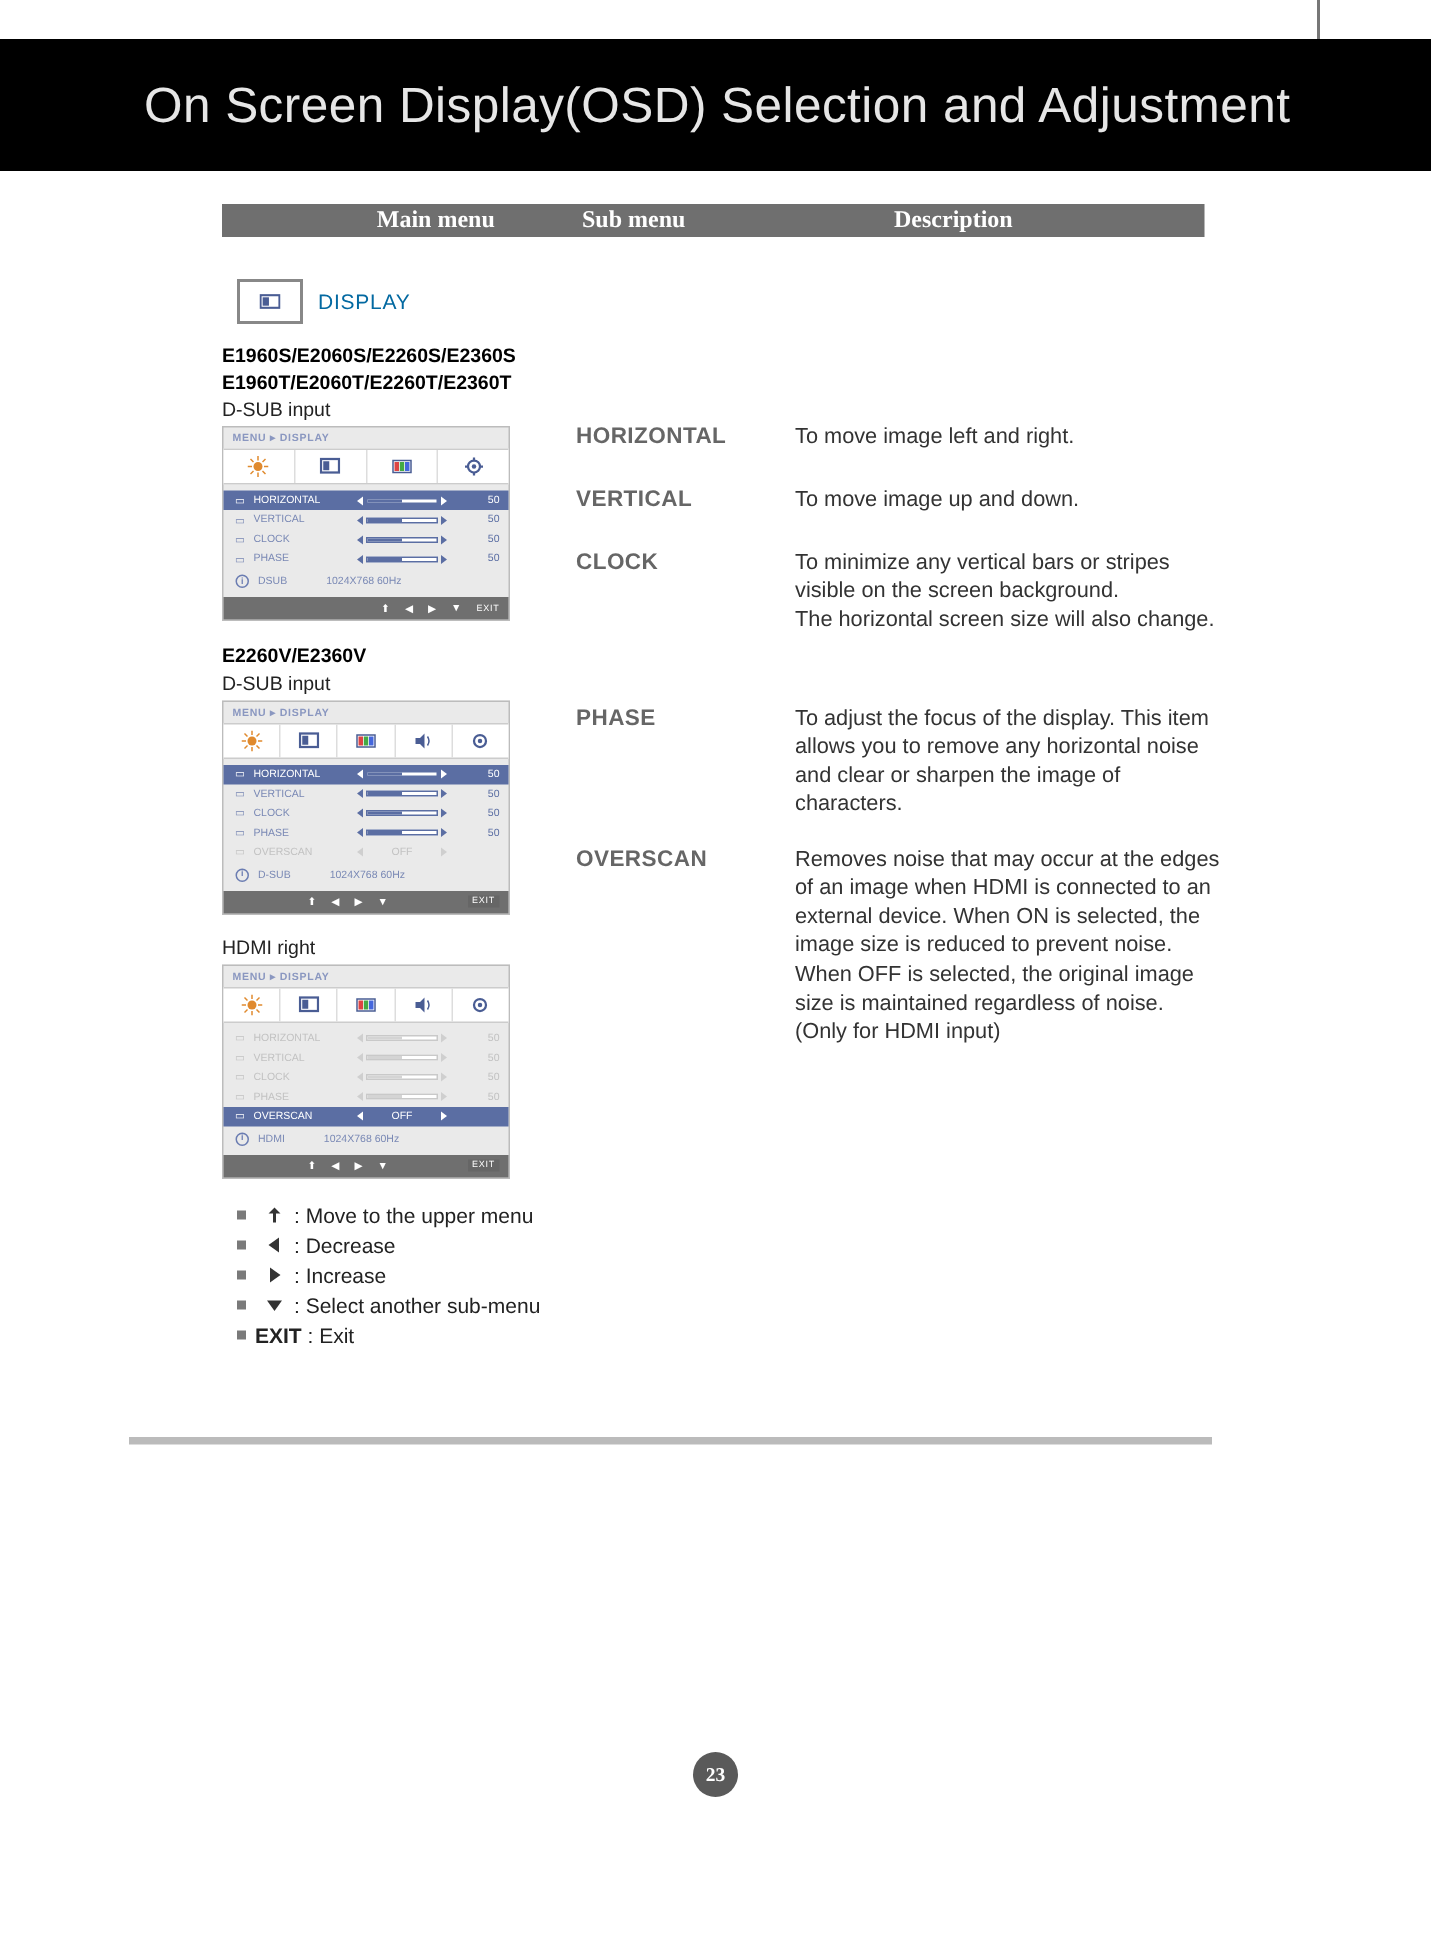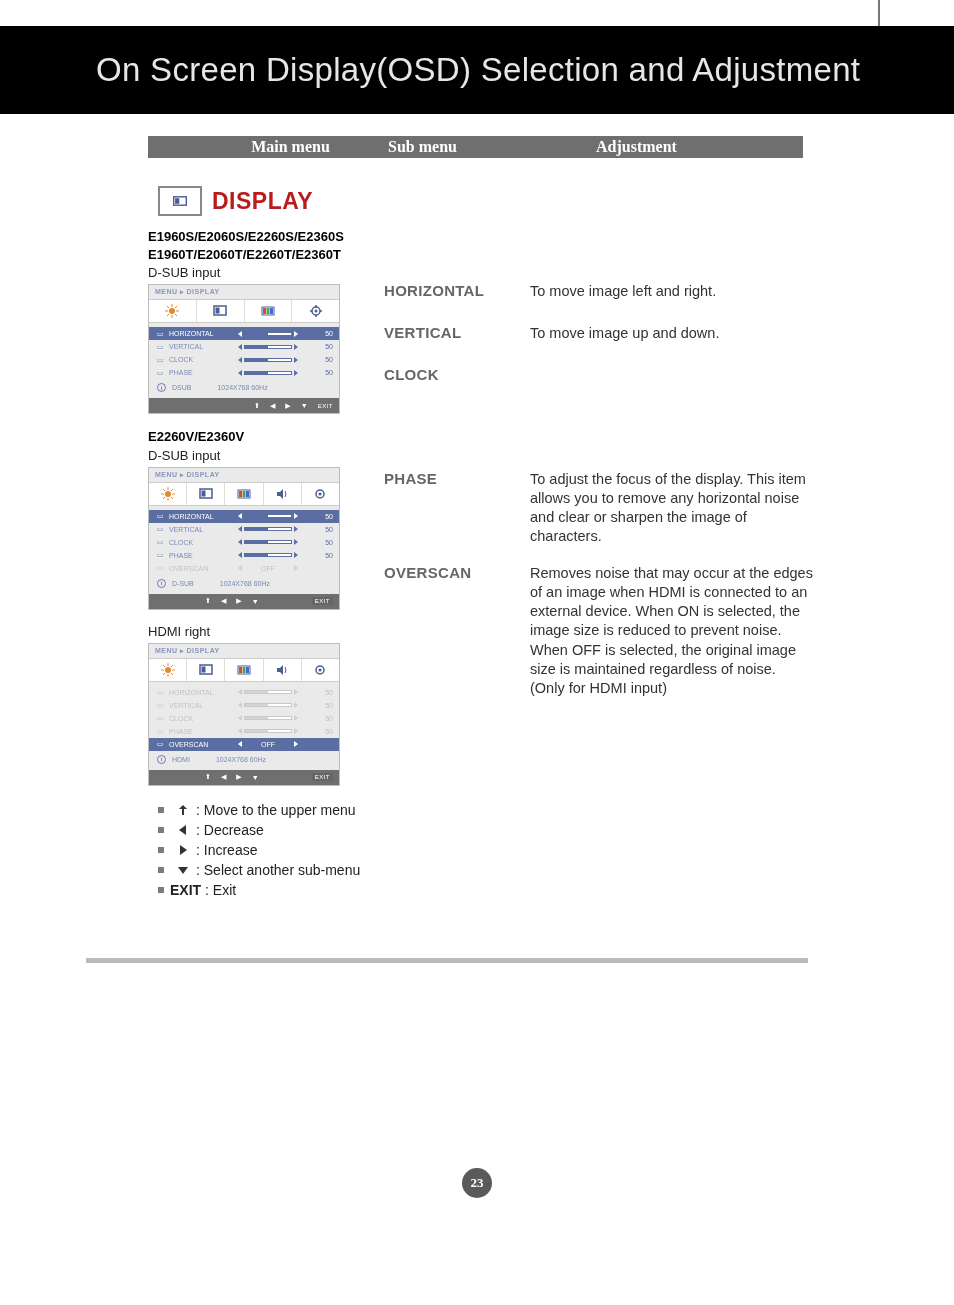--- a/index.html
+++ b/index.html
@@ -62,21 +62,21 @@
   .right-col { flex: 1; }
 
   .display-hdr { display: flex; align-items: center; gap: 10px; margin-left: 10px; margin-bottom: 12px; }
   .display-icon-box {
     width: 44px; height: 30px;
     border: 2px solid #888;
     display: flex; align-items: center; justify-content: center;
     background: #fff;
   }
   .display-icon-box svg { display:block; }
-  .display-label { font-weight: bold; font-size: 23px; color:#b91c1c; letter-spacing:0.5px; }
+  .display-label { font-weight: normal; font-size: 14px; color:#0369a1; letter-spacing:0.5px; }
 
   .models { font-size: 13px; font-weight: bold; color:#000; line-height: 1.35; }
   .input-label { font-size: 13px; color:#222; margin-top: 2px; margin-bottom: 4px; }
 
   .osd-shot {
     width: 192px;
     background: #eaeaea;
     border: 1px solid #bcbcbc;
     font-size: 7px;
     color: #7a89b5;
@@ -144,21 +144,21 @@
 
 <div class="black-band">
   <div class="page-title">On Screen Display(OSD) Selection and Adjustment</div>
 </div>
 
 <div class="content">
 
   <div class="header-row">
     <div class="col1">Main menu</div>
     <div class="col2">Sub menu</div>
-    <div class="col3">Adjustment</div>
+    <div class="col3">Description</div>
   </div>
 
   <div class="body-row">
 
     <div class="left-col">
       <div class="display-hdr">
         <div class="display-icon-box">
           <svg class="ticon" width="20" height="14" viewBox="0 0 20 14">
               <rect x="1" y="1" width="18" height="12" fill="none" stroke="#4a5d94" stroke-width="2"></rect>
               <rect x="3" y="3" width="6" height="8" fill="#4a5d94"></rect>
@@ -578,20 +578,22 @@
       <div class="submenu-item" style="top:96px">HORIZONTAL</div>
       <div class="submenu-item" style="top:138px">VERTICAL</div>
       <div class="submenu-item" style="top:180px">CLOCK</div>
       <div class="submenu-item" style="top:284px">PHASE</div>
       <div class="submenu-item" style="top:378px">OVERSCAN</div>
     </div>
 
     <div class="right-col" style="position:relative">
       <div class="desc-block" style="top:138px">To move image up and down.</div>
       <div class="desc-block" style="top:96px">To move image left and right.</div>
+      <div class="desc-block" style="top:180px; white-space:pre-line">To minimize any vertical bars or stripes visible on the screen background.
+The horizontal screen size will also change.</div>
       <div class="desc-block" style="top:378px; white-space:pre-line">Removes noise that may occur at the edges of an image when HDMI is connected to an external device.  When ON is selected, the image size is reduced to prevent noise. When OFF is selected, the original image size is maintained regardless of noise.
 (Only for HDMI input)</div>
       <div class="desc-block" style="top:284px">To adjust the focus of the display. This item allows you to remove any horizontal noise and clear or sharpen the image of characters.</div>
     </div>
   </div>
 </div>
 
 <div class="btm-rule"></div>
 
 <div class="page-num">23</div>

